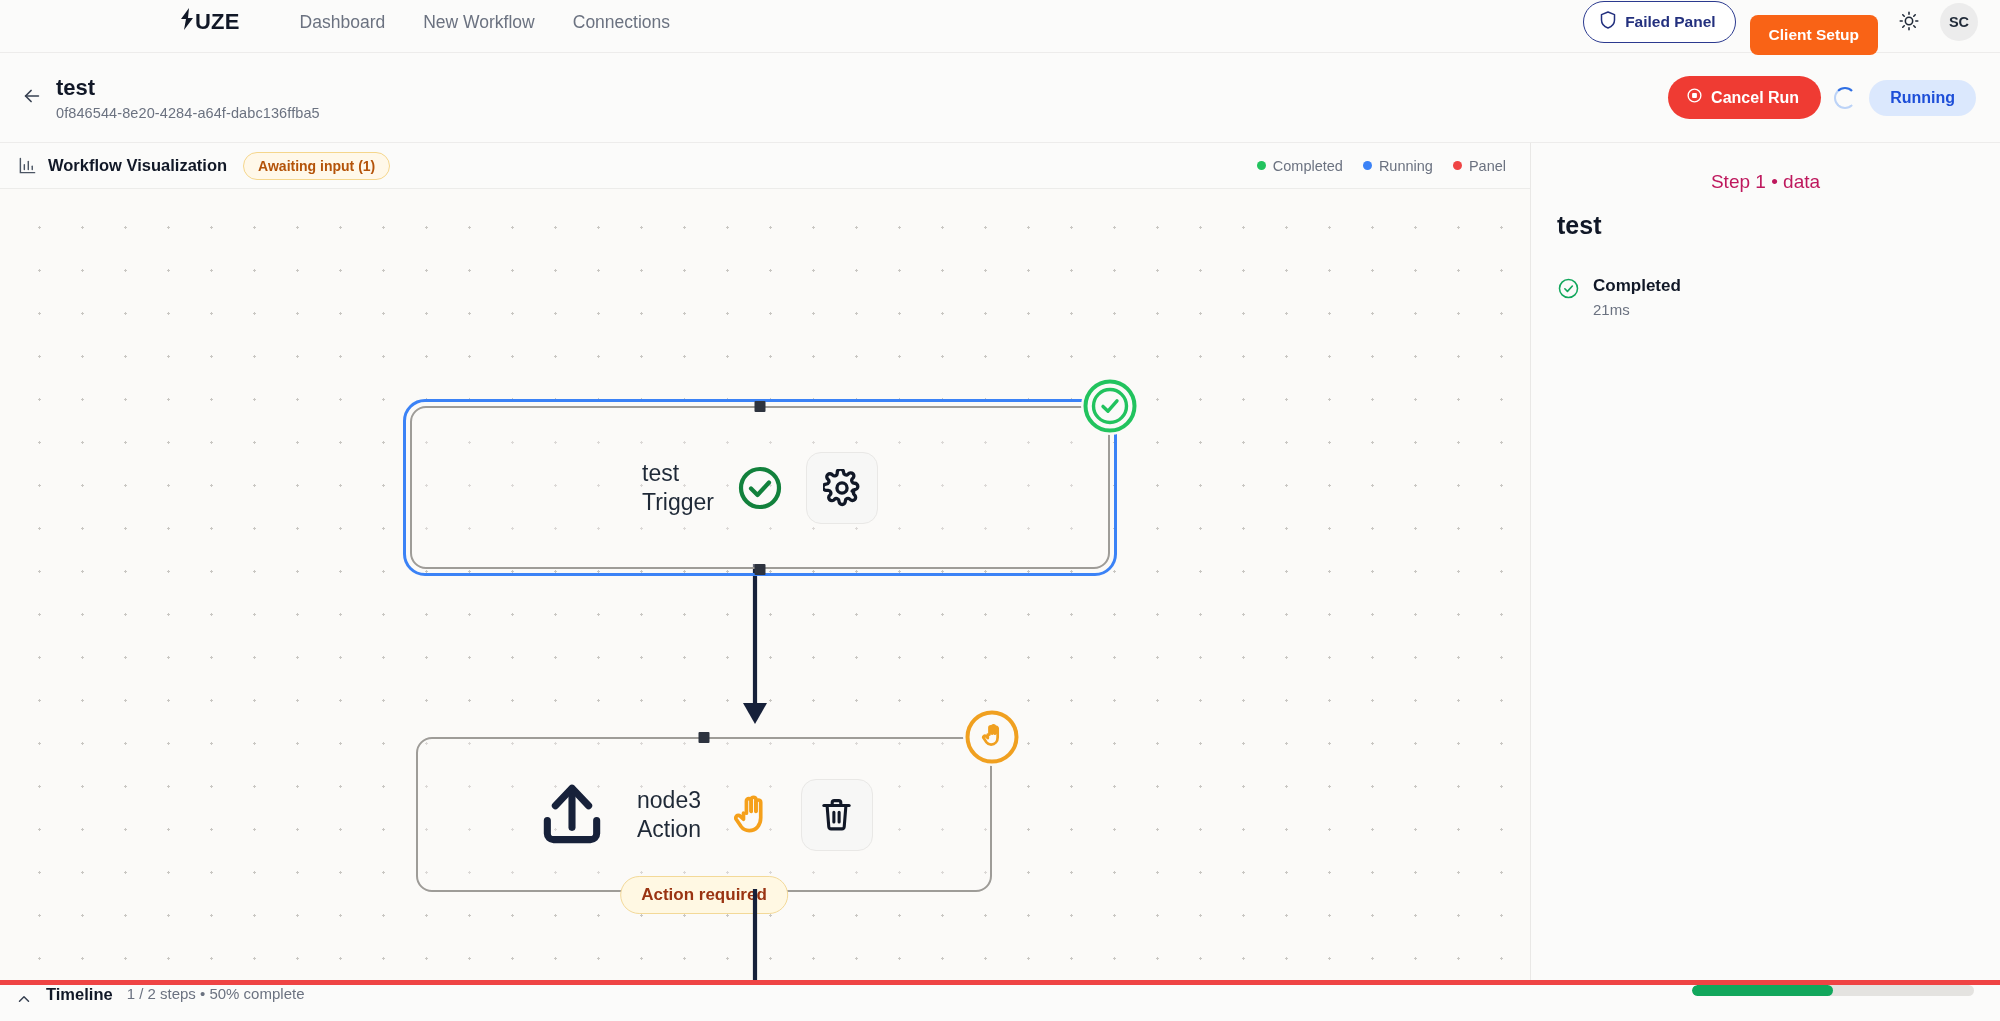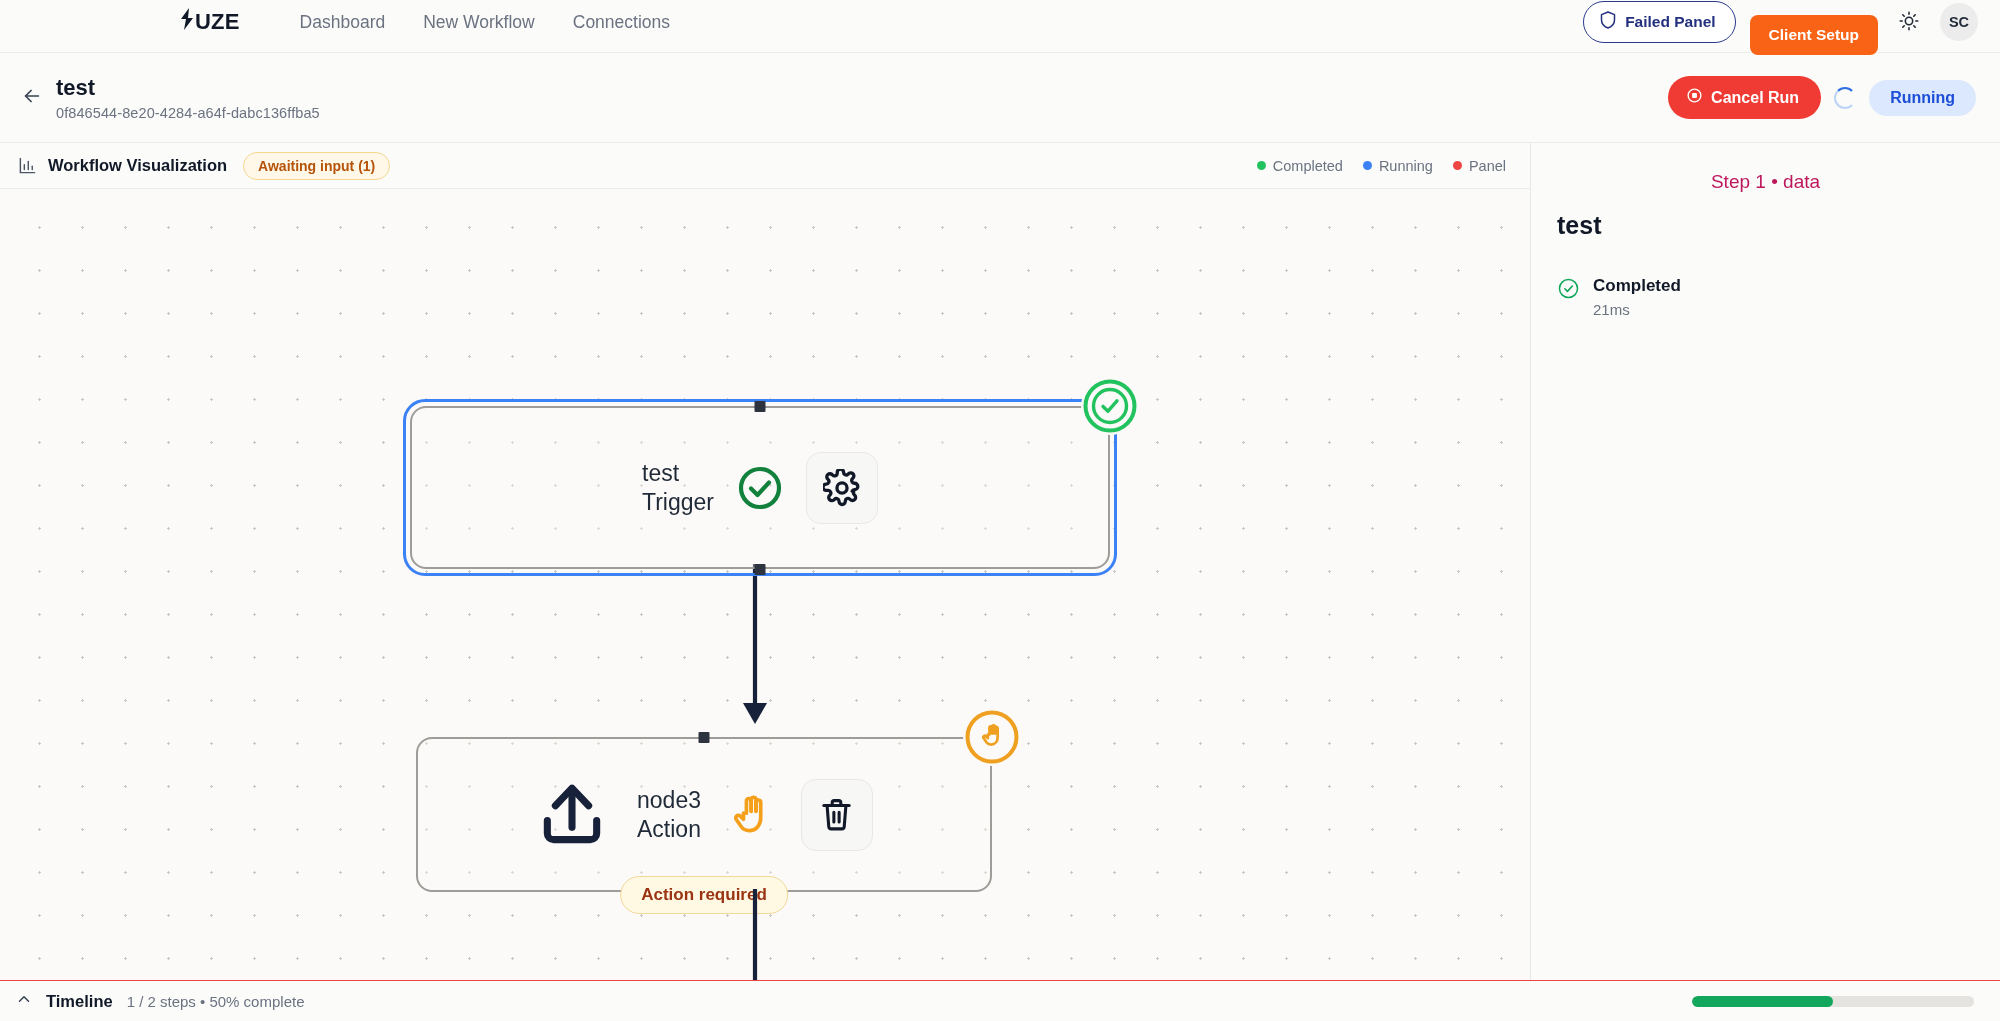--- a/index.html
+++ b/index.html
@@ -166,22 +166,22 @@
   .rp-step { font-size: 19px; color: #be185d; text-align: center; }
   .rp-title { font-size: 25px; font-weight: 700; color: #111827; margin-top: 18px; }
   .rp-status { display: flex; align-items: flex-start; gap: 13px; margin-top: 35px; }
   .rp-status-text { line-height: 1.35; }
   .rp-status-label { font-size: 17px; font-weight: 700; color: #111827; }
   .rp-status-time { font-size: 15px; color: #6b7280; margin-top: 2px; }
 
   
   .timeline {
     height: 41px; flex: 0 0 41px;
-    background: #fbfbfa; border-top: 1px solid #ef4444;
-    display: flex; align-items: center; padding: 0 26px 0 8px;
+    background: #fbfbfa; border-top: 5px solid #ef4444;
+    display: flex; align-items: flex-start; padding: 0 26px 0 8px;
     position: relative;
   }
   .tl-caret { width: 32px; height: 32px; display: flex; align-items: center; justify-content: center; cursor: pointer; }
   .tl-label { font-size: 16.5px; font-weight: 700; color: #111827; margin-left: 6px; }
   .tl-meta { font-size: 15px; color: #6b7280; margin-left: 14px; white-space: nowrap; }
   .tl-progress-wrap {
     margin-left: auto; width: 282px; height: 11px;
     background: #e4e3e0; border-radius: 999px; overflow: hidden;
   }
   .tl-progress { height: 100%; background: #12a75c; border-radius: 999px; }

